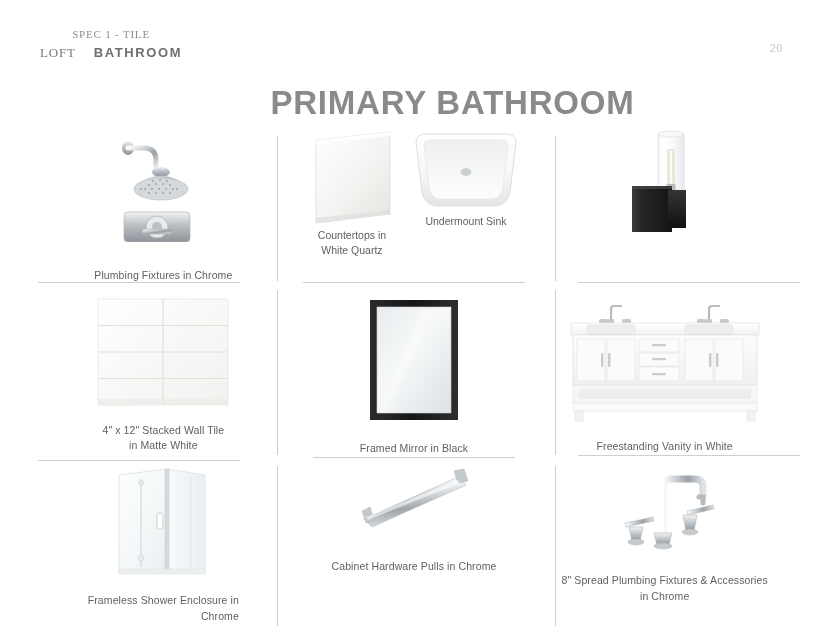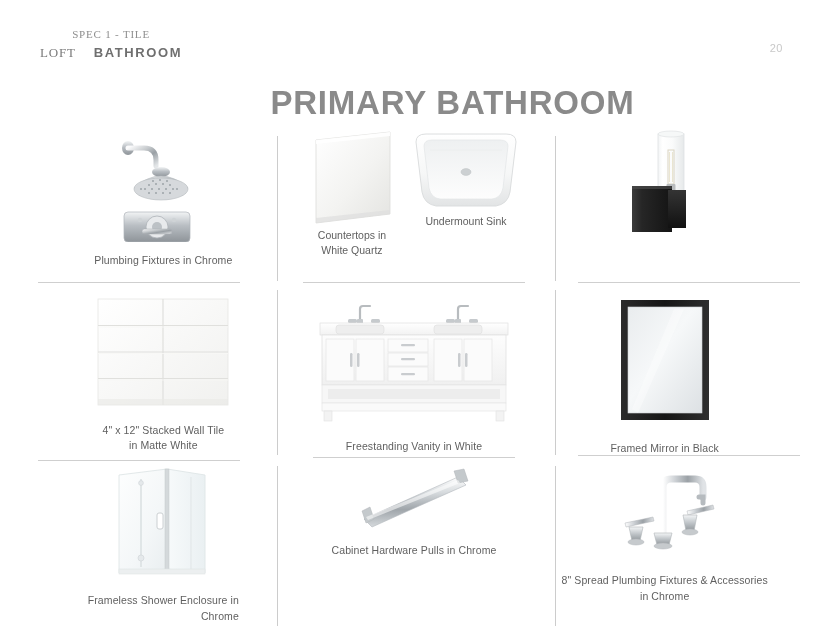--- a/index.html
+++ b/index.html
@@ -121,30 +121,30 @@
     color: #5f5f5f;
     letter-spacing: 0.1px;
     white-space: pre-line;
   }
   .cap-left {
     text-align: left;
   }
 
   
   .c-shower   { padding-top: 4px; }
-  .c-shower .cap { margin-top: 11px; }
+  .c-shower .cap { margin-top: 26px; }
   .c-sconce   { padding-top: 0px; }
   .c-sconce .cap { margin-top: 12px; }
 
   .c-tile .cap { margin-top: 14px; }
   .c-vanity .cap { margin-top: 12px; }
   .c-mirror .cap { margin-top: 16px; }
 
   .c-encl .cap { margin-top: 12px; text-align: right; }
-  .c-pull .cap { margin-top: 8px; text-align: center; }
+  .c-pull .cap { margin-top: 24px; text-align: center; }
   .c-fauc .cap { margin-top: 14px; }
 
   
   .split {
     display: flex;
     flex-direction: row;
     align-items: flex-start;
     justify-content: center;
     gap: 12px;
     width: 100%;
@@ -357,20 +357,43 @@
             <line x1="4" y1="58.5" x2="134" y2="58.5"></line>
             <line x1="4" y1="85" x2="134" y2="85"></line>
           </g>
           <rect x="4" y="104" width="130" height="6" fill="#e9e9e6" opacity="0.6"></rect>
         </svg>
       </div>
       <div class="cap">4" x 12" Stacked Wall Tile
 in Matte White</div>
     </div>
 
+    <div class="cell c-mirror">
+      <div class="imgbox">
+        <svg width="106" height="130" viewBox="0 0 106 130">
+          <defs>
+            <linearGradient id="mirglass" x1="0" y1="0" x2="1" y2="1">
+              <stop offset="0%" stop-color="#e9ecee"></stop>
+              <stop offset="45%" stop-color="#f6f8f9"></stop>
+              <stop offset="100%" stop-color="#dde1e4"></stop>
+            </linearGradient>
+            <linearGradient id="mirframe" x1="0" y1="0" x2="1" y2="0">
+              <stop offset="0%" stop-color="#2b2b2b"></stop>
+              <stop offset="50%" stop-color="#161616"></stop>
+              <stop offset="100%" stop-color="#2e2e2e"></stop>
+            </linearGradient>
+          </defs>
+          <rect x="9" y="5" width="88" height="120" fill="url(#mirframe)"></rect>
+          <rect x="16" y="12" width="74" height="106" fill="url(#mirglass)" stroke="#cfd4d7" stroke-width="0.6"></rect>
+          <path d="M20 114 L62 14 L72 14 L26 118 Z" fill="#ffffff" opacity="0.35"></path>
+        </svg>
+      </div>
+      <div class="cap">Framed Mirror in Black</div>
+    </div>
+
     <div class="cell c-vanity">
       <div class="imgbox">
         <svg width="212" height="132" viewBox="0 0 212 132">
           <defs>
             <linearGradient id="vantop" x1="0" y1="0" x2="0" y2="1">
               <stop offset="0%" stop-color="#ffffff"></stop>
               <stop offset="100%" stop-color="#f2f2f2"></stop>
             </linearGradient>
             <linearGradient id="vanbody" x1="0" y1="0" x2="0" y2="1">
               <stop offset="0%" stop-color="#fdfdfd"></stop>
@@ -421,43 +444,20 @@
           <rect x="20" y="94" width="172" height="10" fill="#ededed"></rect>
           <rect x="14" y="108" width="184" height="8" fill="#fafafa" stroke="#e4e4e4" stroke-width="0.7"></rect>
 
           <rect x="16" y="116" width="8" height="10" fill="#f3f3f3" stroke="#e2e2e2" stroke-width="0.6"></rect>
           <rect x="188" y="116" width="8" height="10" fill="#f3f3f3" stroke="#e2e2e2" stroke-width="0.6"></rect>
         </svg>
       </div>
       <div class="cap">Freestanding Vanity in White</div>
     </div>
 
-    <div class="cell c-mirror">
-      <div class="imgbox">
-        <svg width="106" height="130" viewBox="0 0 106 130">
-          <defs>
-            <linearGradient id="mirglass" x1="0" y1="0" x2="1" y2="1">
-              <stop offset="0%" stop-color="#e9ecee"></stop>
-              <stop offset="45%" stop-color="#f6f8f9"></stop>
-              <stop offset="100%" stop-color="#dde1e4"></stop>
-            </linearGradient>
-            <linearGradient id="mirframe" x1="0" y1="0" x2="1" y2="0">
-              <stop offset="0%" stop-color="#2b2b2b"></stop>
-              <stop offset="50%" stop-color="#161616"></stop>
-              <stop offset="100%" stop-color="#2e2e2e"></stop>
-            </linearGradient>
-          </defs>
-          <rect x="9" y="5" width="88" height="120" fill="url(#mirframe)"></rect>
-          <rect x="16" y="12" width="74" height="106" fill="url(#mirglass)" stroke="#cfd4d7" stroke-width="0.6"></rect>
-          <path d="M20 114 L62 14 L72 14 L26 118 Z" fill="#ffffff" opacity="0.35"></path>
-        </svg>
-      </div>
-      <div class="cap">Framed Mirror in Black</div>
-    </div>
-
     <div class="cell c-encl">
       <div class="imgbox">
         <svg width="116" height="120" viewBox="0 0 116 120">
           <defs>
             <linearGradient id="gls1" x1="0" y1="0" x2="1" y2="1">
               <stop offset="0%" stop-color="#fdfefe"></stop>
               <stop offset="60%" stop-color="#f4f7f8"></stop>
               <stop offset="100%" stop-color="#e9eef0"></stop>
             </linearGradient>
             <linearGradient id="gls2" x1="0" y1="0" x2="1" y2="0">

